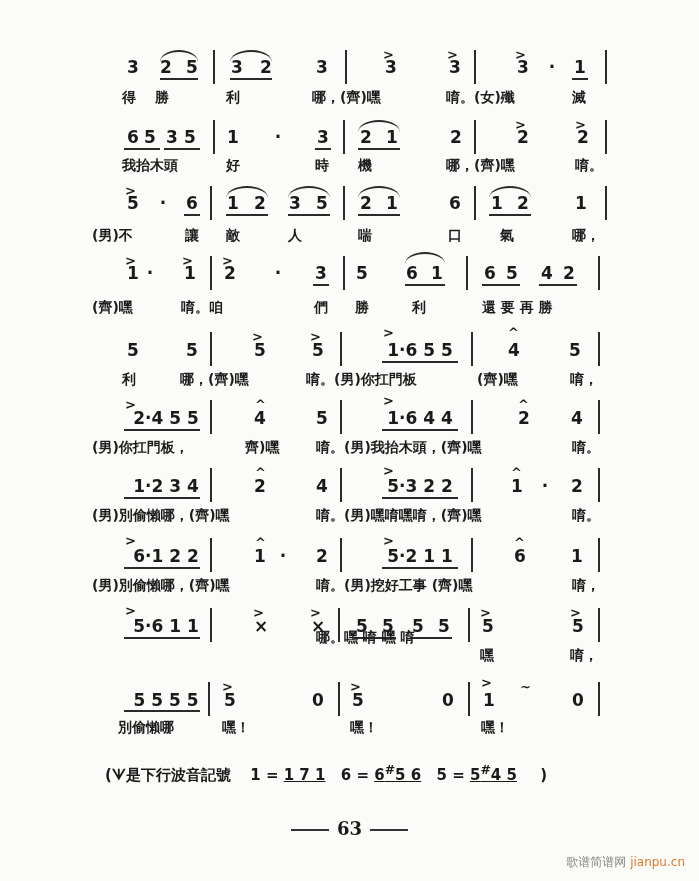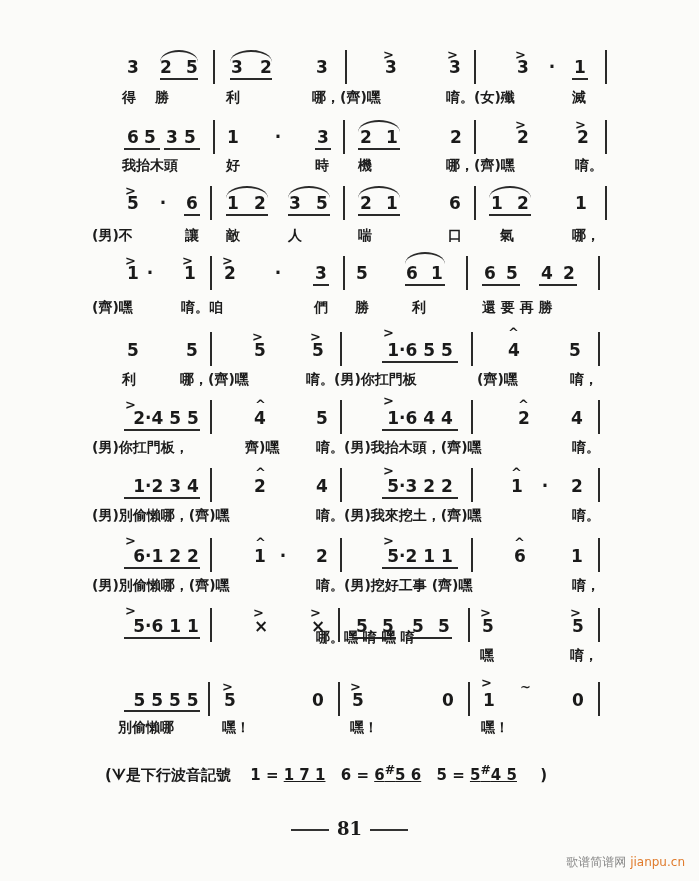--- a/index.html
+++ b/index.html
@@ -228,21 +228,21 @@
     <span class="accent" style="left:383px;top:4px;">&gt;</span>
     <span class="note" style="left:420px;top:14px;width:90px;margin-left:-45px;">5·3 2 2</span>
     <div class="uline" style="left:382px;top:35px;width:76px;"></div>
     <div class="bar" style="left:471px;top:6px;"></div>
     <span class="accent" style="left:511px;top:6px;">^</span>
     <span class="note" style="left:517px;top:14px;">1</span>
     <span class="note" style="left:545px;top:14px;">·</span>
     <span class="note" style="left:577px;top:14px;">2</span>
     <div class="bar" style="left:598px;top:6px;"></div>
     <span class="lyric" style="left:92px;top:44px;">(男)別偷懶哪，(齊)嘿</span>
-    <span class="lyric" style="left:316px;top:44px;">唷。(男)我來挖土，(齊)嘿</span>
+    <span class="lyric" style="left:316px;top:44px;">唷。(男)嘿唷嘿唷，(齊)嘿</span>
     <span class="lyric" style="left:572px;top:44px;">唷。</span>
   </div>
 
   <div class="row" style="top:532px;">
     <span class="accent" style="left:125px;top:4px;">&gt;</span>
     <span class="note" style="left:166px;top:14px;width:90px;margin-left:-45px;">6·1 2 2</span>
     <div class="uline" style="left:124px;top:35px;width:76px;"></div>
     <div class="bar" style="left:210px;top:6px;"></div>
     <span class="accent" style="left:255px;top:6px;">^</span>
     <span class="note" style="left:260px;top:14px;">1</span>
@@ -320,20 +320,20 @@
     <span style="margin-left:10px;">6</span>
     <span>=</span>
     <span style="text-decoration:underline;"><span>6</span><sup>#</sup><span>5 6</span></span>
     <span style="margin-left:10px;">5</span>
     <span>=</span>
     <span style="text-decoration:underline;"><span>5</span><sup>#</sup><span>4 5</span></span>
     <span style="margin-left:18px;">)</span>
   </div>
 
   <div class="pagenum">
-    <span class="dash"></span><span>81</span><span class="dash"></span>
+    <span class="dash"></span><span>63</span><span class="dash"></span>
   </div>
 
   <div class="watermark">
     <span>歌谱简谱网</span>
     <span class="dom">jianpu.cn</span>
   </div>
 </div>
 
 </body></html>

